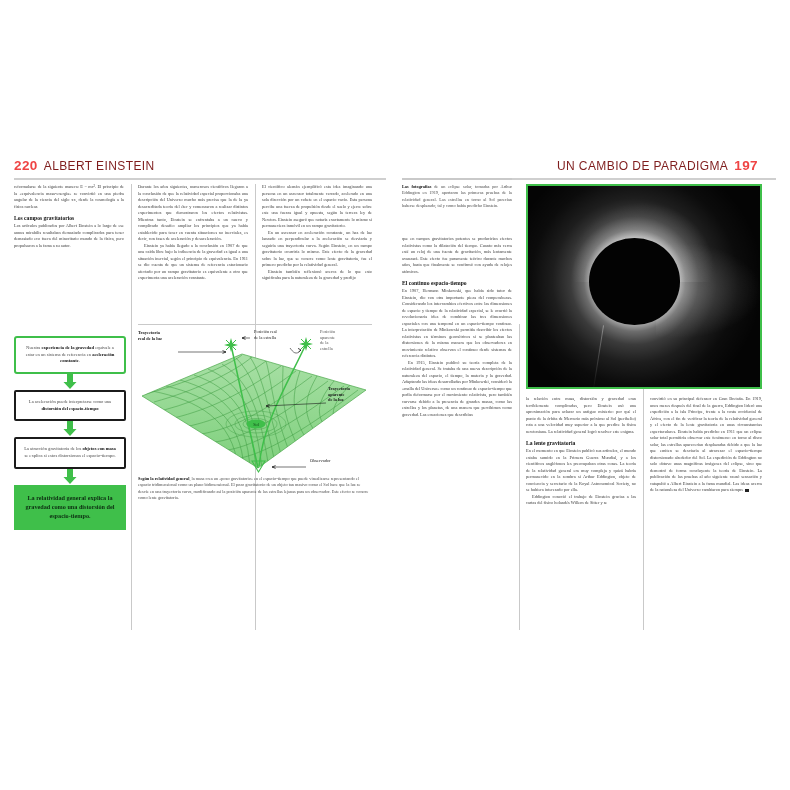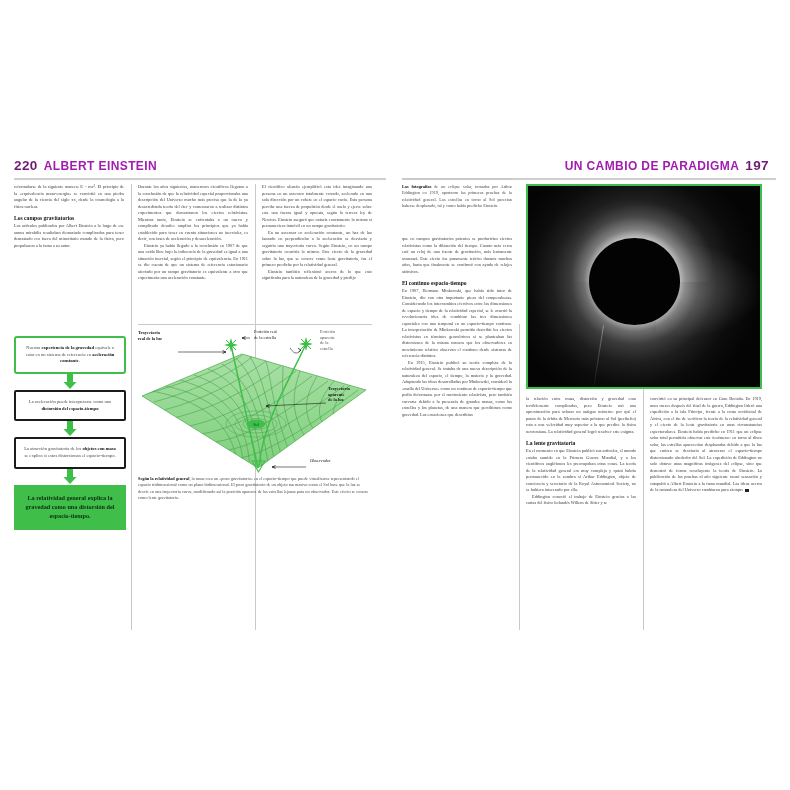--- a/index.html
+++ b/index.html
@@ -44,32 +44,32 @@
     position: absolute;
     top: 8px;
     height: 18px;
     display: flex;
     align-items: baseline;
     font-family: "Liberation Sans", sans-serif;
     font-weight: bold;
     letter-spacing: .4px;
   }
   .runhead-left  { left: 0; }
-  .runhead-right { right: 7px; text-align: right; }
+  .runhead-right { right: 18px; text-align: right; }
   .folio {
     font-size: 13.5px;
-    color: #701a75;
+    color: #ef4444;
     font-family: "Liberation Sans", sans-serif;
     font-weight: bold;
   }
   .runtitle {
     font-size: 12px;
-    color: #a21caf;
+    color: #7f1d1d;
     font-family: "Liberation Sans", sans-serif;
-    font-weight: bold;
+    font-weight: normal;
     text-transform: uppercase;
   }
   .runhead-left .runtitle  { margin-left: 6px; }
   .runhead-right .folio    { margin-left: 6px; }
 
   .rule-top {
     position: absolute;
     top: 28px; left: 0; right: 0;
     height: 2px;
     background: #cfcfcf;

